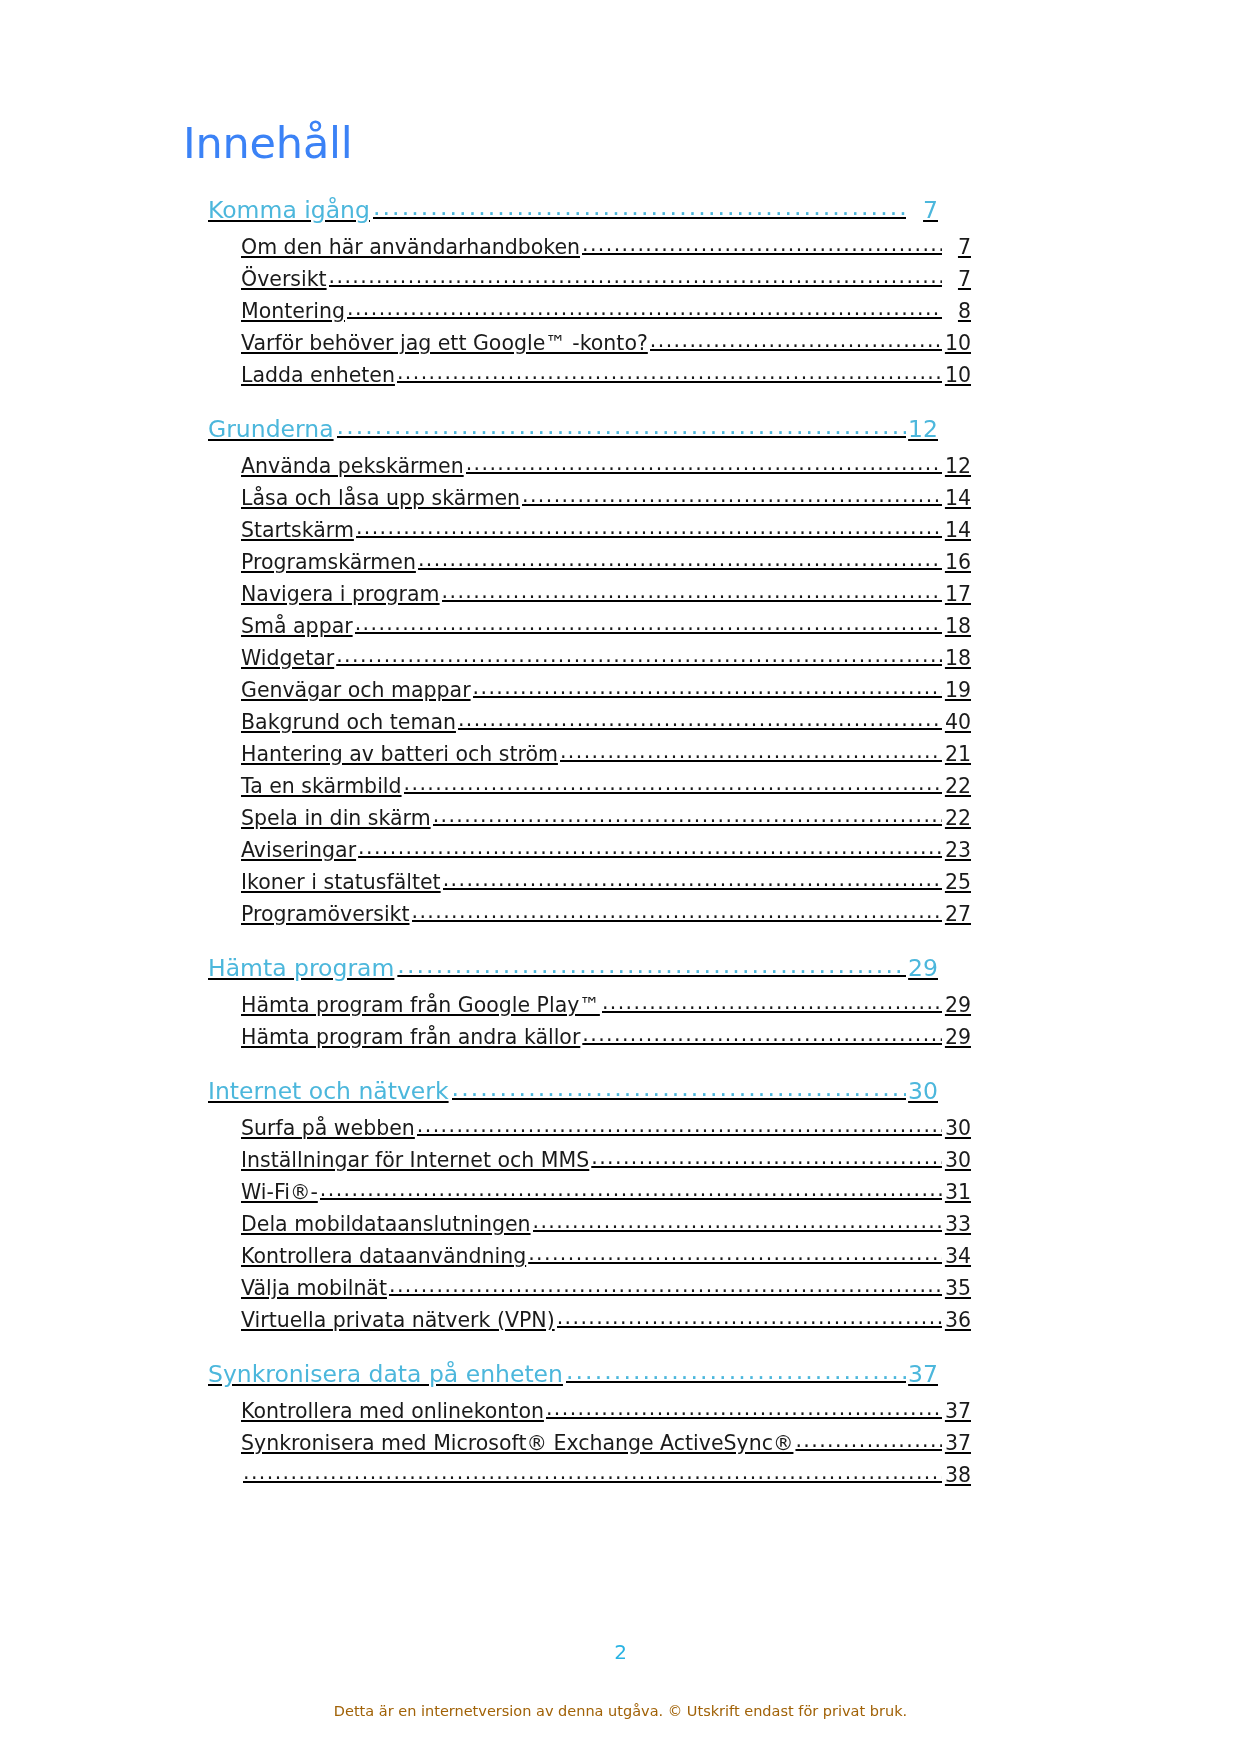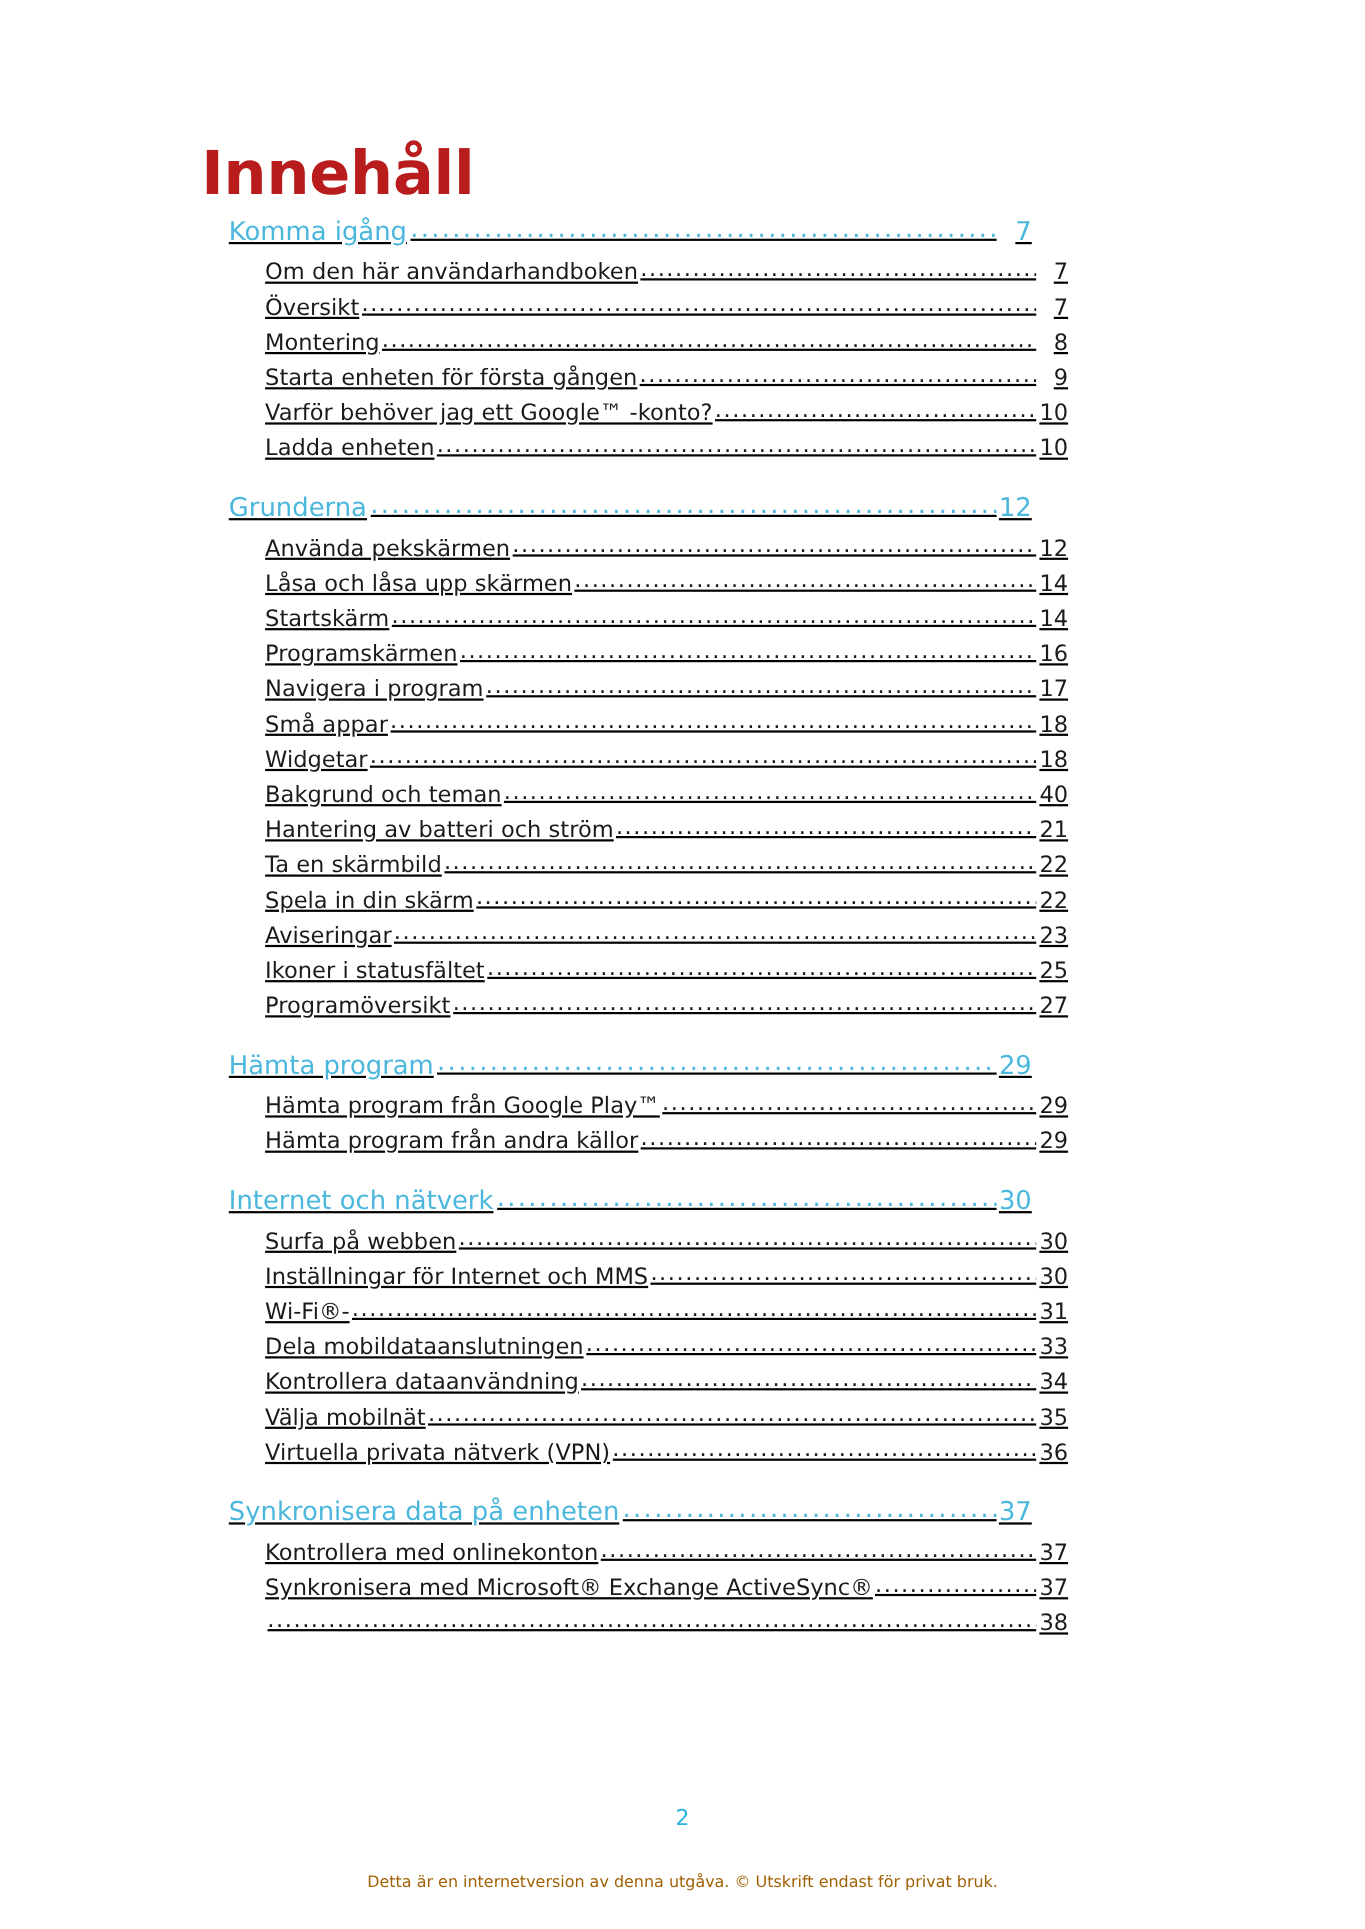--- a/index.html
+++ b/index.html
@@ -18,23 +18,23 @@
   .page {
     position: absolute;
     inset: 0;
     background: #ffffff;
   }
 
   .page-title {
     position: absolute;
     left: 183px;
     top: 93px;
-    font-size: 55px;
-    font-weight: 700;
-    color: #b91c1c;
+    font-size: 43px;
+    font-weight: 400;
+    color: #3b82f6;
     letter-spacing: -0.2px;
     line-height: 1;
   }
 
   .toc {
     position: absolute;
     left: 208px;
     top: 190px;
     width: 730px;
     text-decoration: underline;
@@ -134,25 +134,20 @@
         <span class="toc-label">Översikt</span>
         <span class="toc-dots"></span>
         <span class="toc-page">7</span>
       </div>
       <div class="toc-entry lvl2">
         <span class="toc-label">Montering</span>
         <span class="toc-dots"></span>
         <span class="toc-page">8</span>
       </div>
       <div class="toc-entry lvl2">
-        <span class="toc-label">Starta enheten för första gången</span>
-        <span class="toc-dots"></span>
-        <span class="toc-page">9</span>
-      </div>
-      <div class="toc-entry lvl2">
         <span class="toc-label">Varför behöver jag ett Google™ -konto?</span>
         <span class="toc-dots"></span>
         <span class="toc-page">10</span>
       </div>
       <div class="toc-entry lvl2">
         <span class="toc-label">Ladda enheten</span>
         <span class="toc-dots"></span>
         <span class="toc-page">10</span>
       </div>
       <div class="toc-entry lvl1">
@@ -189,20 +184,25 @@
         <span class="toc-label">Små appar</span>
         <span class="toc-dots"></span>
         <span class="toc-page">18</span>
       </div>
       <div class="toc-entry lvl2">
         <span class="toc-label">Widgetar</span>
         <span class="toc-dots"></span>
         <span class="toc-page">18</span>
       </div>
       <div class="toc-entry lvl2">
+        <span class="toc-label">Genvägar och mappar</span>
+        <span class="toc-dots"></span>
+        <span class="toc-page">19</span>
+      </div>
+      <div class="toc-entry lvl2">
         <span class="toc-label">Bakgrund och teman</span>
         <span class="toc-dots"></span>
         <span class="toc-page">40</span>
       </div>
       <div class="toc-entry lvl2">
         <span class="toc-label">Hantering av batteri och ström</span>
         <span class="toc-dots"></span>
         <span class="toc-page">21</span>
       </div>
       <div class="toc-entry lvl2">

